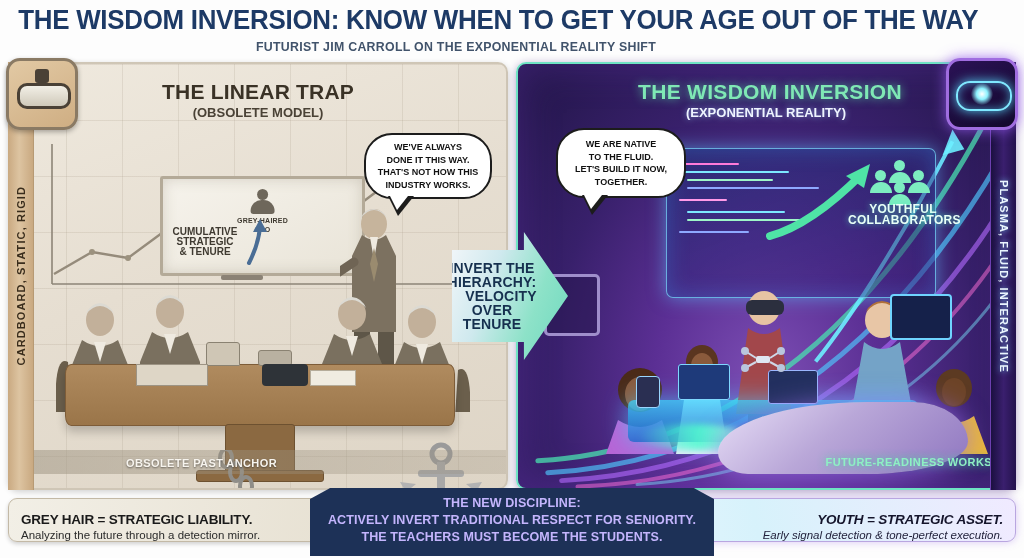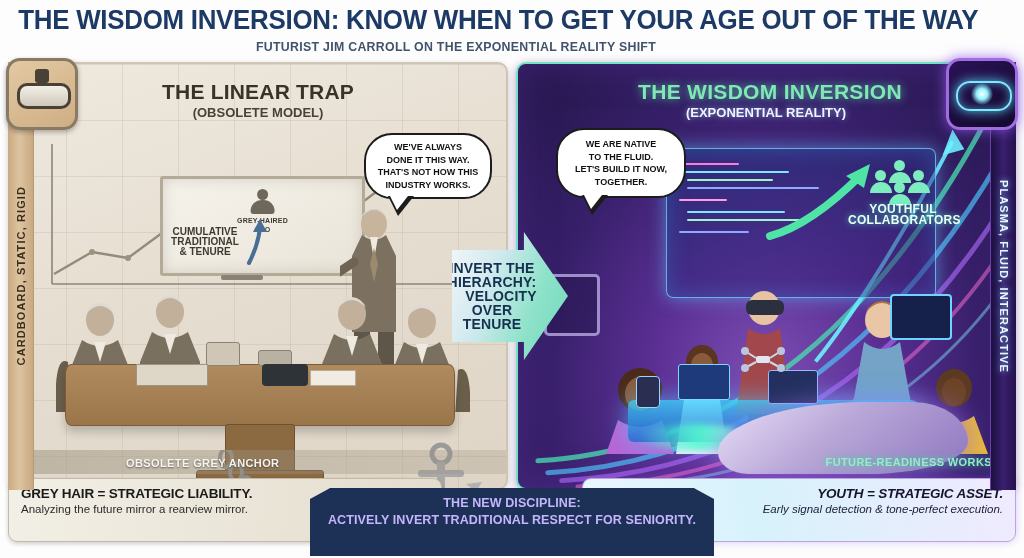--- a/index.html
+++ b/index.html
@@ -226,22 +226,22 @@
     display:flex; align-items:center; justify-content:center;
     filter: drop-shadow(0 2px 4px rgba(0,0,0,.2));
   }
   #center-arrow span {
     font-size:14px; font-weight:bold; color:#16304f; line-height:14px;
     text-align:center; letter-spacing:.2px; padding-right:18px;
   }
 
   
   .foot-card {
-    position:absolute; bottom:16px; height:64px; border-radius:9px; z-index:5;
-    padding:7px 12px; overflow:hidden;
+    position:absolute; bottom:16px; height:44px; border-radius:9px; z-index:5;
+    padding:13px 12px; overflow:hidden;
   }
   #foot-left {
     left:8px; width:434px;
     background: linear-gradient(100deg,#f2efe6,#e4ddcd);
     border:1.5px solid #c3b9a6; box-shadow:0 2px 4px rgba(0,0,0,.18);
   }
   #foot-left .fl-1 { font-size:13.5px; font-weight:bold; color:#1a1a1a; letter-spacing:-.2px; }
   #foot-left .fl-2 { font-size:11.5px; color:#2b2b2b; margin-top:2px; }
   #foot-right {
     right:8px; width:434px; text-align:right;
@@ -297,21 +297,21 @@
       <div class="wb-ceo">
         <div class="wb-ceo-fig">
           <div class="head"></div>
             <div class="body"></div>
         </div>
         <div class="wb-ceo-lbl">GREY-HAIRED</div>
         <div class="wb-ceo-lbl">CEO</div>
       </div>
       <div class="wb-cum">
         <div>CUMULATIVE</div>
-        <div>TRADITIONAL</div>
+        <div>STRATEGIC</div>
         <div>&amp; TENURE</div>
       </div>
       <svg class="wb-arrow" viewBox="0 0 30 48">
         <path d="M4 46 C10 34 14 22 15 10" stroke="#4a6d95" stroke-width="4" fill="none" stroke-linecap="round"></path>
         <polygon points="15,2 8,15 22,15" fill="#4a6d95"></polygon>
       </svg>
       <div style="position:absolute;left:58px;bottom:-7px;width:42px;height:5px;background:#8b8275;border-radius:2px;"></div>
     </div>
 
     <svg style="position:absolute;left:330px;top:140px;width:70px;height:160px;" viewBox="0 0 70 160">
@@ -381,21 +381,21 @@
     <svg class="anchor-wrap" viewBox="0 0 86 92">
       <circle cx="43" cy="12" r="9" fill="none" stroke="#9a9a9a" stroke-width="5"></circle>
       <rect x="39" y="20" width="8" height="56" fill="#a8a8a8"></rect>
       <rect x="20" y="28" width="46" height="7" rx="3" fill="#a8a8a8"></rect>
       <path d="M43 76 C20 76 10 62 8 50 L18 52 C20 62 30 68 43 68 C56 68 66 62 68 52 L78 50 C76 62 66 76 43 76Z" fill="#b3b3b3"></path>
       <polygon points="8,50 2,40 18,42" fill="#b3b3b3"></polygon>
       <polygon points="78,50 84,40 68,42" fill="#b3b3b3"></polygon>
     </svg>
 
     <div class="lp-caption-bar"></div>
-    <div class="lp-caption">OBSOLETE GREY ANCHOR</div>
+    <div class="lp-caption">OBSOLETE PAST ANCHOR</div>
   </div>
 
   <div class="bubble" id="bubble-left">
     <div>
       <div>WE'VE ALWAYS</div>
       <div>DONE IT THIS WAY.</div>
       <div>THAT'S NOT HOW THIS</div>
       <div>INDUSTRY WORKS.</div>
     </div>
     <span class="tail"></span>
@@ -543,26 +543,27 @@
     <div class="mirror-stem"></div>
     <div class="mirror"></div>
   </div>
   <div class="badge" id="badge-right">
     <div class="vr"></div>
     <div class="vr-core"></div>
   </div>
 
   <div class="foot-card" id="foot-left">
     <div class="fl-1">GREY HAIR = STRATEGIC LIABILITY.</div>
-    <div class="fl-2">Analyzing the future mirror a rearview mirror.</div>
+    <div class="fl-2">Analyzing the future through a detection mirror.</div>
   </div>
 
   <div class="foot-card" id="foot-right">
     <div class="fr-1">YOUTH = STRATEGIC ASSET.</div>
     <div class="fr-2">Early signal detection &amp; tone-perfect execution.</div>
   </div>
 
   <div id="foot-center">
     <div class="fc-line">THE NEW DISCIPLINE:</div>
     <div class="fc-line">ACTIVELY INVERT TRADITIONAL RESPECT FOR SENIORITY.</div>
+    <div class="fc-line">THE TEACHERS MUST BECOME THE STUDENTS.</div>
   </div>
 
 </div>
 
 </body></html>

